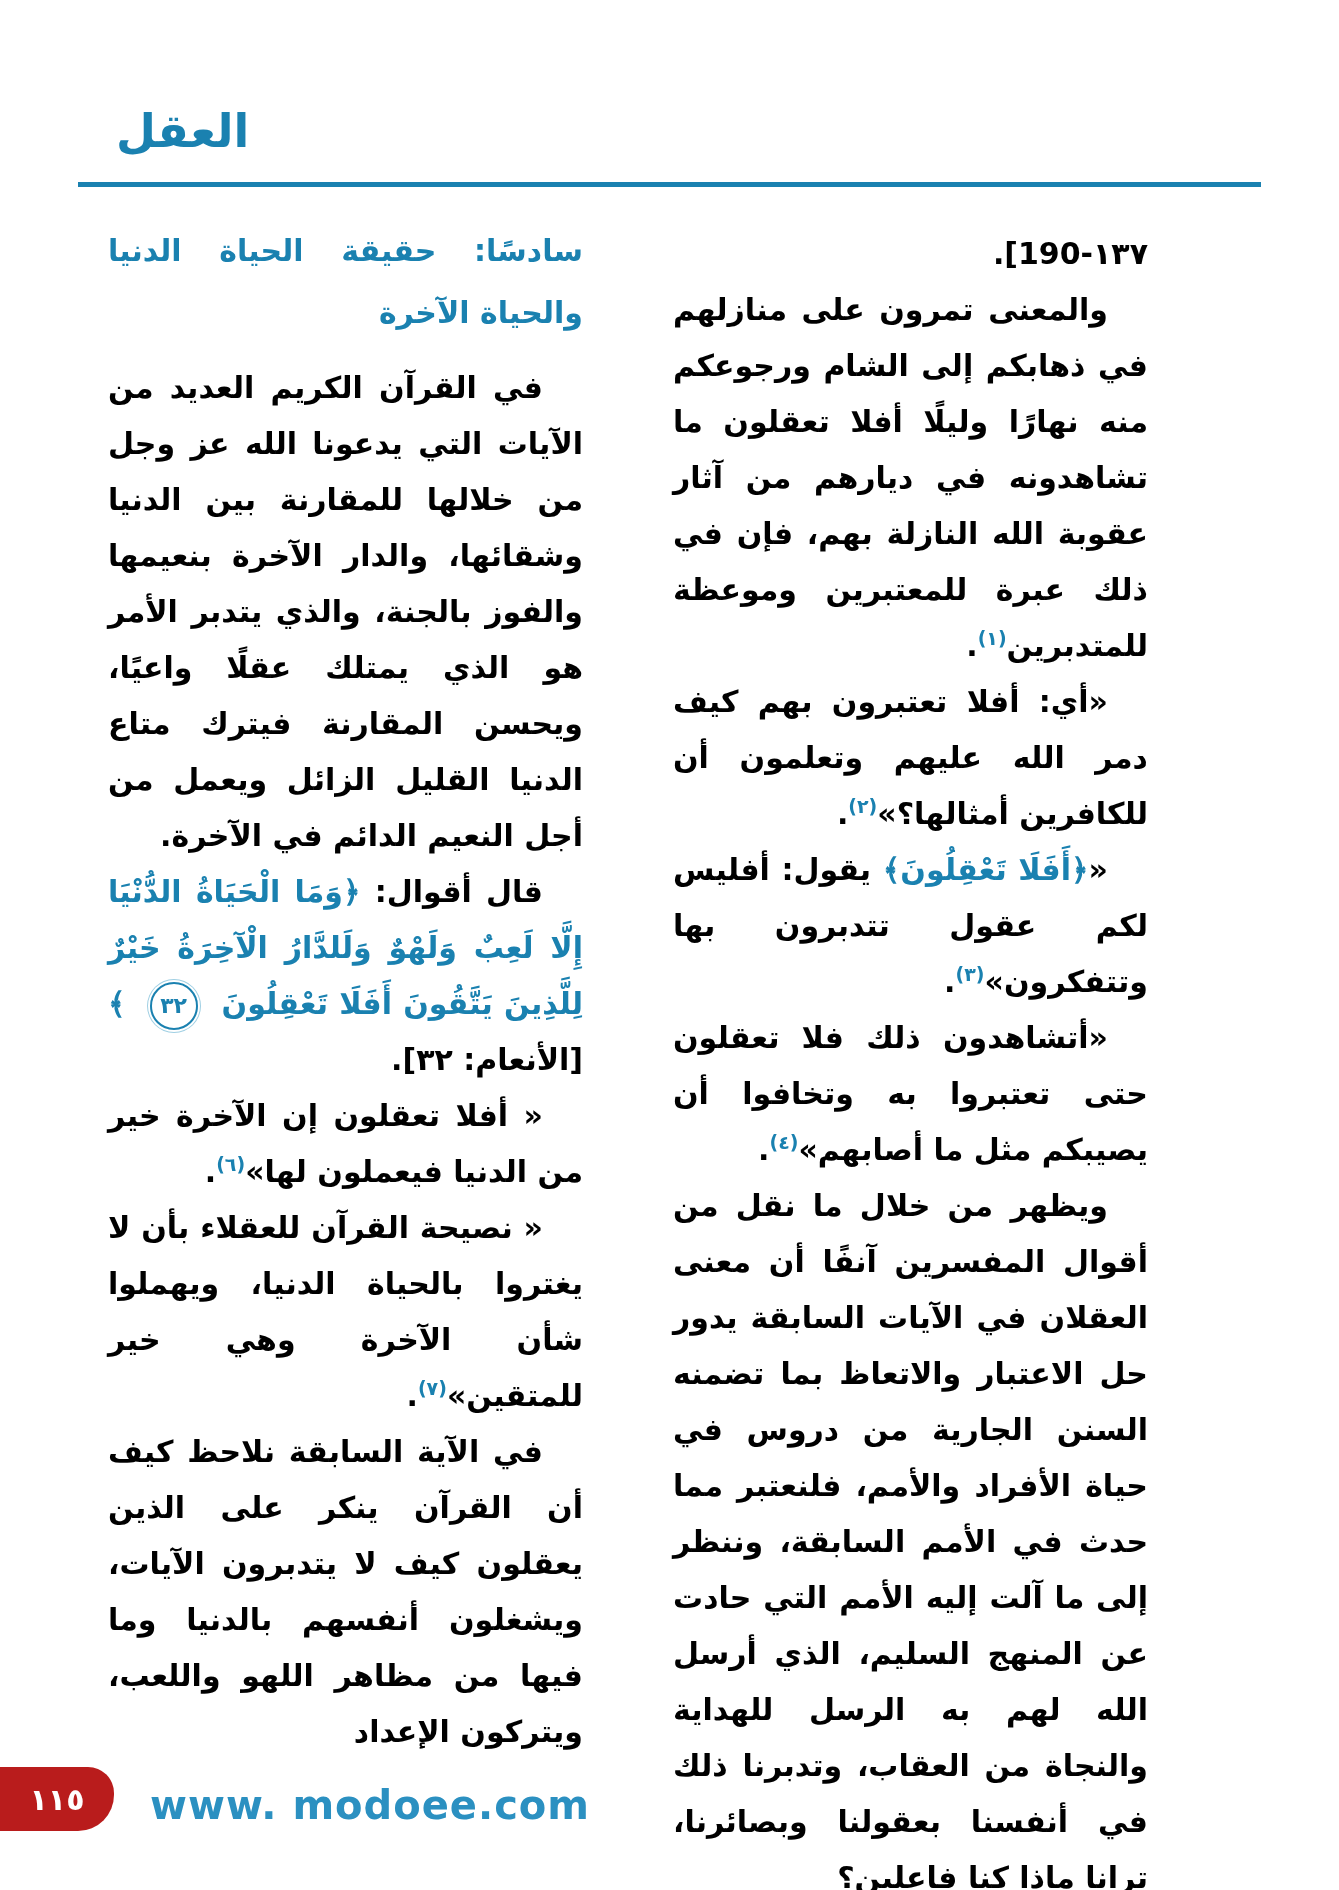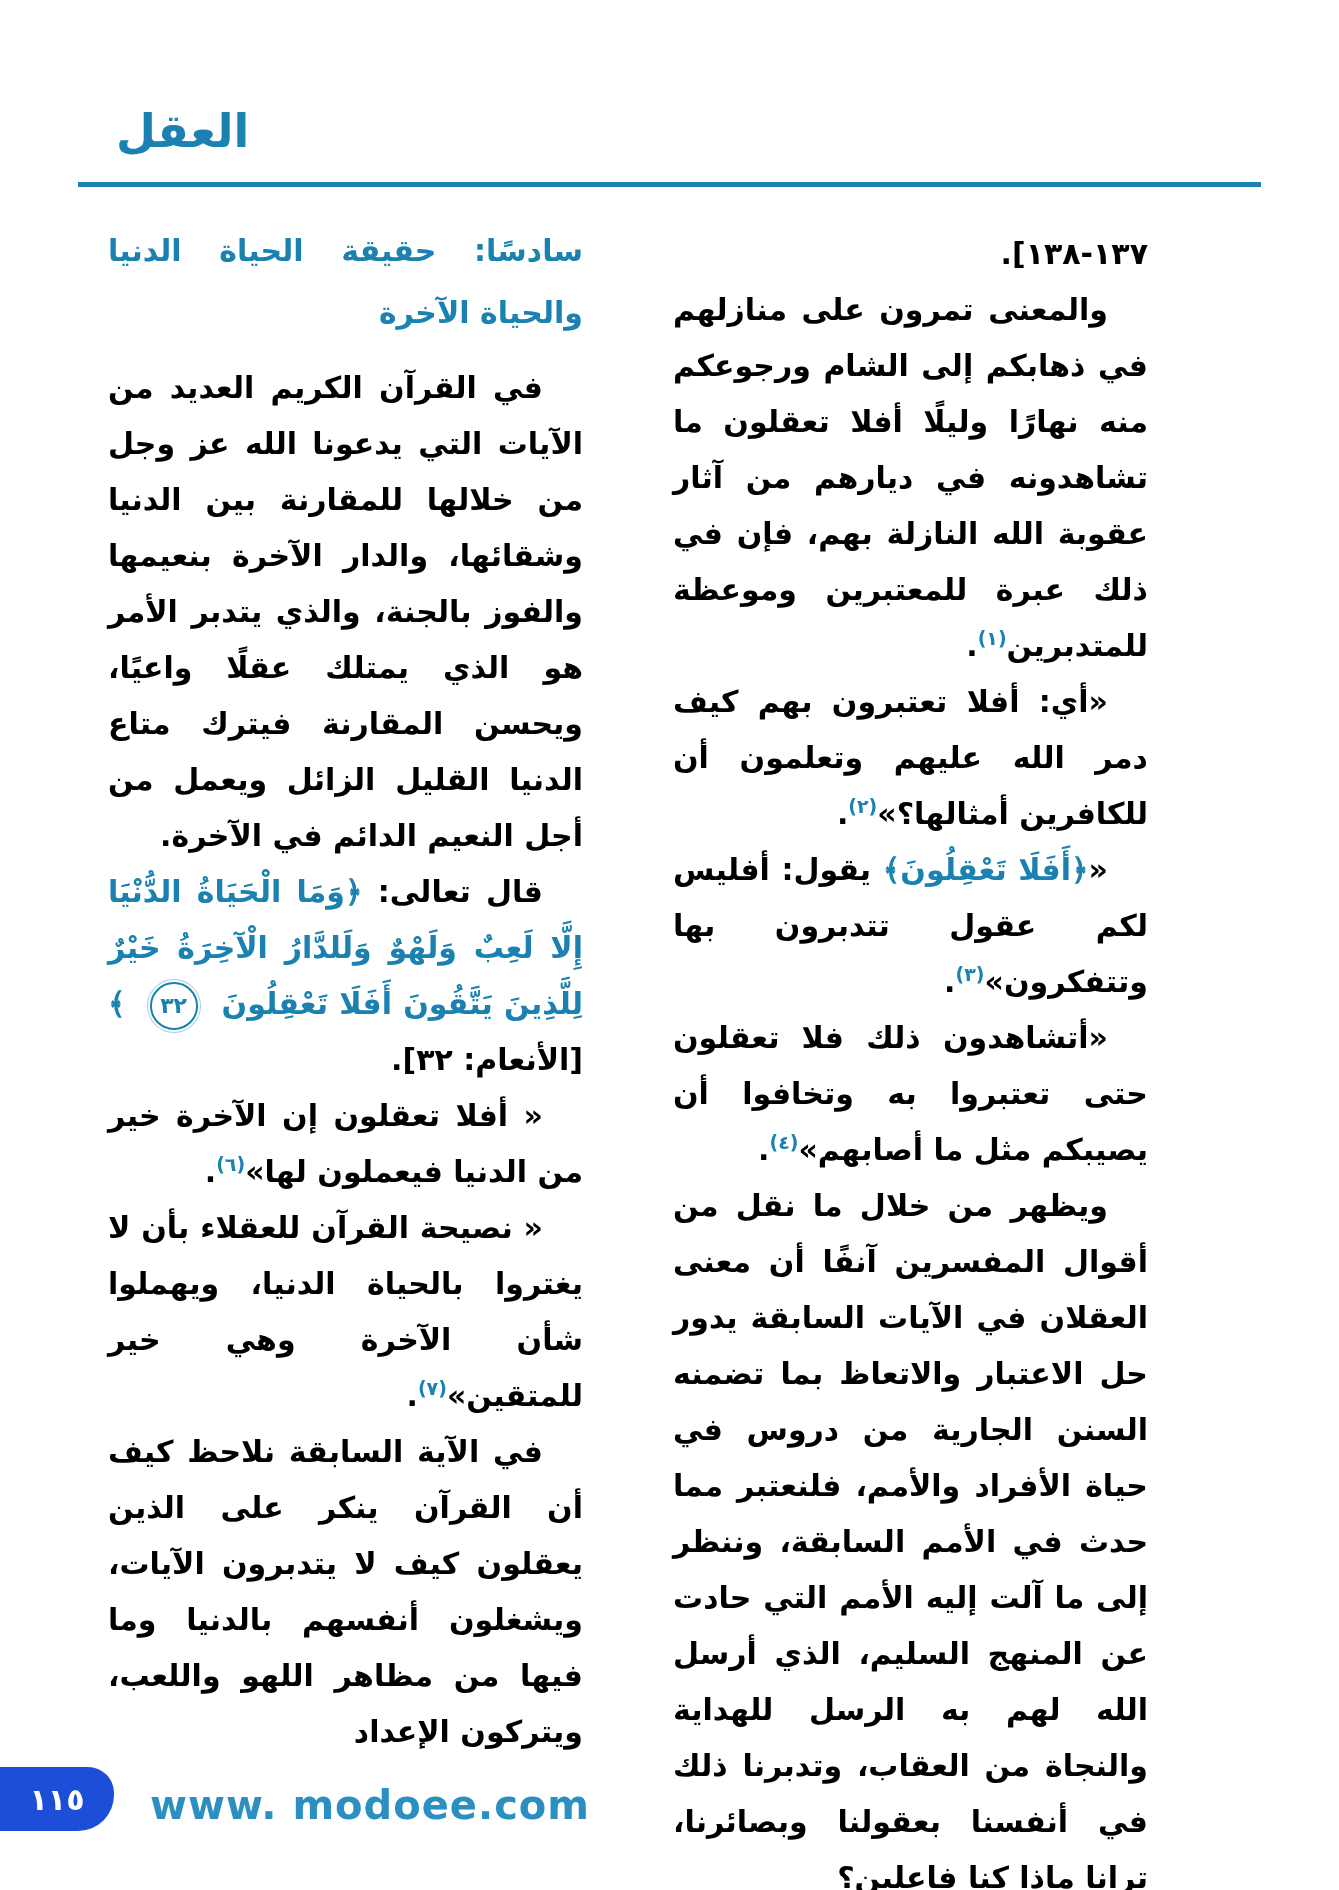--- a/index.html
+++ b/index.html
@@ -38,58 +38,58 @@
   .ayah-medallion{
     display:inline-flex;align-items:center;justify-content:center;
     width:44px;height:44px;border:2px solid #1a81b0;border-radius:50%;
     box-shadow:0 0 0 2px #ffffff,0 0 0 3px #9fcfe3;
     color:#1a81b0;font-size:22px;line-height:1;margin:0 24px;
     vertical-align:middle;text-indent:0;
   }
   
   .page-number-tab{
     position:absolute;left:0;top:1767px;width:114px;height:64px;
-    background:#1d4ed8;border-radius:0 26px 36px 0;
+    background:#b91c1c;border-radius:0 26px 36px 0;
     display:flex;align-items:center;justify-content:center;
     color:#ffffff;font-size:30px;font-weight:bold;
   }
   .website{
     position:absolute;left:150px;top:1782px;direction:ltr;
     color:#2b90c1;font-size:40px;font-weight:bold;letter-spacing:1px;
   }
 </style>
 </head>
 <body>
 
 <div class="page">
 
   <div class="page-title">العقل</div>
   <div class="header-rule"></div>
 
   <div class="col col-right">
-    <p class="citation-tail">١٣٧-١٣٨].</p>
+    <p class="citation-tail">١٣٧-190].</p>
 
     <p><span>والمعنى تمرون على منازلهم في ذهابكم إلى الشام ورجوعكم منه نهارًا وليلًا أفلا تعقلون ما تشاهدونه في ديارهم من آثار عقوبة الله النازلة بهم، فإن في ذلك عبرة للمعتبرين وموعظة للمتدبرين</span><sup class="fn-marker">(١)</sup><span>.</span></p>
 
     <p><span>«أي: أفلا تعتبرون بهم كيف دمر الله عليهم وتعلمون أن للكافرين أمثالها؟»</span><sup class="fn-marker">(٢)</sup><span>.</span></p>
 
     <p><span>«</span><span class="quran">﴿أَفَلَا تَعْقِلُونَ﴾</span><span> يقول: أفليس لكم عقول تتدبرون بها وتتفكرون»</span><sup class="fn-marker">(٣)</sup><span>.</span></p>
 
     <p><span>«أتشاهدون ذلك فلا تعقلون حتى تعتبروا به وتخافوا أن يصيبكم مثل ما أصابهم»</span><sup class="fn-marker">(٤)</sup><span>.</span></p>
 
     <p><span>ويظهر من خلال ما نقل من أقوال المفسرين آنفًا أن معنى العقلان في الآيات السابقة يدور حل الاعتبار والاتعاظ بما تضمنه السنن الجارية من دروس في حياة الأفراد والأمم، فلنعتبر مما حدث في الأمم السابقة، وننظر إلى ما آلت إليه الأمم التي حادت عن المنهج السليم، الذي أرسل الله لهم به الرسل للهداية والنجاة من العقاب، وتدبرنا ذلك في أنفسنا بعقولنا وبصائرنا، ترانا ماذا كنا فاعلين؟</span></p>
 
   </div>
 
   <div class="col col-left">
     <h2 class="section-heading">سادسًا: حقيقة الحياة الدنيا والحياة الآخرة</h2>
 
     <p><span>في القرآن الكريم العديد من الآيات التي يدعونا الله عز وجل من خلالها للمقارنة بين الدنيا وشقائها، والدار الآخرة بنعيمها والفوز بالجنة، والذي يتدبر الأمر هو الذي يمتلك عقلًا واعيًا، ويحسن المقارنة فيترك متاع الدنيا القليل الزائل ويعمل من أجل النعيم الدائم في الآخرة.</span></p>
 
-    <p><span>قال تعالى: </span><span class="quran">﴿</span><span class="quran">وَمَا الْحَيَاةُ الدُّنْيَا إِلَّا لَعِبٌ وَلَهْوٌ وَلَلدَّارُ الْآخِرَةُ خَيْرٌ لِلَّذِينَ يَتَّقُونَ أَفَلَا تَعْقِلُونَ</span><span class="ayah-medallion">٣٢</span><span class="quran">﴾</span><span> [الأنعام: ٣٢].</span></p>
+    <p><span>قال أقوال: </span><span class="quran">﴿</span><span class="quran">وَمَا الْحَيَاةُ الدُّنْيَا إِلَّا لَعِبٌ وَلَهْوٌ وَلَلدَّارُ الْآخِرَةُ خَيْرٌ لِلَّذِينَ يَتَّقُونَ أَفَلَا تَعْقِلُونَ</span><span class="ayah-medallion">٣٢</span><span class="quran">﴾</span><span> [الأنعام: ٣٢].</span></p>
 
 
     <p><span>« أفلا تعقلون إن الآخرة خير من الدنيا فيعملون لها»</span><sup class="fn-marker">(٦)</sup><span>.</span></p>
 
     <p><span>« نصيحة القرآن للعقلاء بأن لا يغتروا بالحياة الدنيا، ويهملوا شأن الآخرة وهي خير للمتقين»</span><sup class="fn-marker">(٧)</sup><span>.</span></p>
 
     <p><span>في الآية السابقة نلاحظ كيف أن القرآن ينكر على الذين يعقلون كيف لا يتدبرون الآيات، ويشغلون أنفسهم بالدنيا وما فيها من مظاهر اللهو واللعب، ويتركون الإعداد</span></p>
 
   </div>
 

